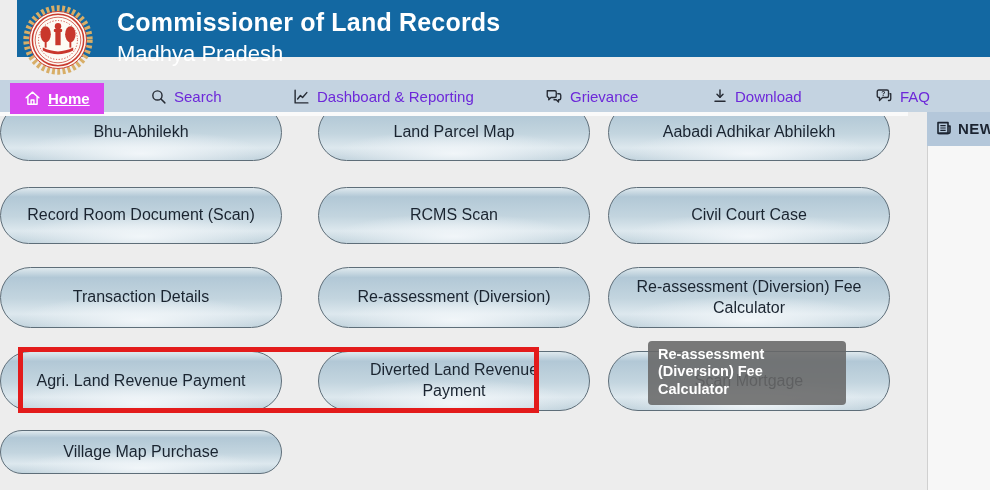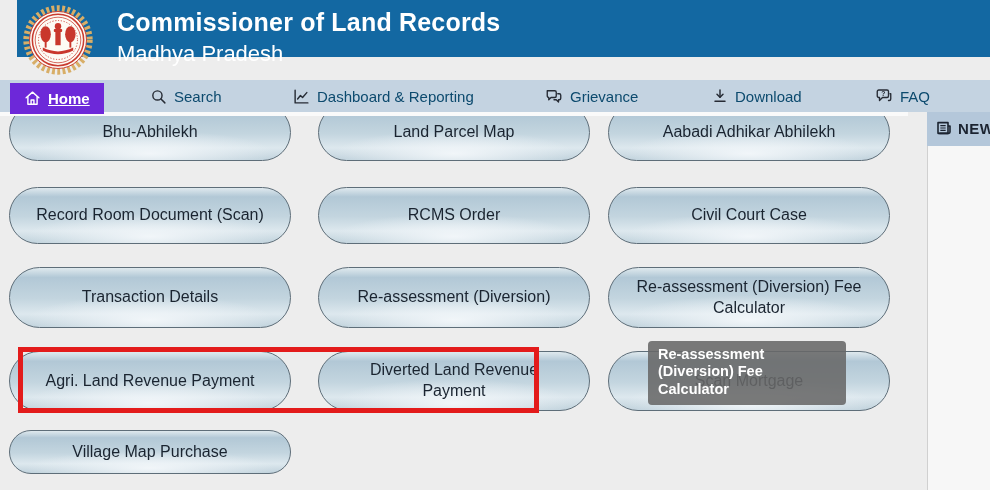--- a/index.html
+++ b/index.html
@@ -9,23 +9,23 @@
   
   .header { position:absolute; left:17px; top:0; width:990px; height:57px; background:#1368a2; z-index:2; }
   .logo { position:absolute; left:2px; top:2px; width:78px; height:76px; }
   .titles { position:absolute; left:100px; top:7px; color:#ffffff; }
   .titles .title { font-size:25px; font-weight:700; letter-spacing:.2px; line-height:1.2; }
   .titles .subtitle { font-size:22px; font-weight:400; margin-top:4px; }
 
   
   .navbar { position:absolute; left:0; top:80px; width:990px; height:32px; background:#c4d3e1; z-index:3; }
   .nav-item { position:absolute; top:0; height:32px; display:flex; align-items:center; gap:7px;
-              font-size:15px; color:#0c4a6e; cursor:pointer; white-space:nowrap; }
+              font-size:15px; color:#6d28d9; cursor:pointer; white-space:nowrap; }
   .nav-item svg { flex:0 0 auto; }
-  .nav-home { left:10px; top:3px; height:31px; padding:0 14px; background:#6d28d9; color:#ffffff; }
+  .nav-home { left:10px; top:3px; height:31px; padding:0 14px; background:#d946ef; color:#ffffff; }
   .nav-home .lbl { text-decoration:underline; font-weight:700; }
   .nav-search { left:150px; } .nav-dash { left:293px; } .nav-griev { left:545px; }
   .nav-down { left:712px; } .nav-faq { left:875px; }
 
   .nav-gap { position:absolute; left:0; top:112px; width:908px; height:5px; background:#fafafa; z-index:1; }
 
   
   .sidebar { position:absolute; left:908px; top:110px; width:82px; bottom:0; z-index:2;margin-left:19px; }
   .news-strip { height:36px; background:#b4c7da; display:flex; align-items:center; gap:6px;
                 padding-left:9px; font-size:15px; font-weight:700; color:#1b2330; letter-spacing:.5px; }
@@ -36,21 +36,21 @@
   .main { position:absolute; left:0; top:116px; width:908px; bottom:0; background:#ededed; overflow:hidden; z-index:1; }
   .btn { position:absolute; border:1px solid #5e6e79; border-radius:31px;
          display:flex; align-items:center; justify-content:center; text-align:center;
          font-size:16px; color:#1a2430; line-height:1.3; cursor:pointer; padding:0 18px;
          background:
            radial-gradient(62% 58% at 50% 88%, rgba(243,247,250,.95), rgba(243,247,250,0) 72%),
            linear-gradient(180deg,#dfe9ee 0%, #b2c8d6 16%, #c3d5df 52%, #dde8ee 78%, #c0d2dc 100%); }
   .wrap-narrow { padding:0 44px; }
 
   
-  .c1 { left:9px;  width:282px; }
+  .c1 { left:0;  width:282px; }
   .c2 { left:318px; width:272px; }
   .c3 { left:608px; width:282px; }
   .r1 { top:-12px; height:57px; }
   .r2 { top:71px;  height:57px; }
   .r3 { top:151px; height:61px; }
   .r4 { top:235px; height:60px; }
   .r5 { top:314px; height:44px; }
 
   
   .red-rect { position:absolute; left:18px; top:231px; width:521px; height:66px;
@@ -153,21 +153,21 @@
   <div class="sidebar-body"></div>
 </div>
 
 <div class="main">
 
   <div class="btn r1 c1">Bhu-Abhilekh</div>
   <div class="btn r1 c2">Land Parcel Map</div>
   <div class="btn r1 c3">Aabadi Adhikar Abhilekh</div>
 
   <div class="btn r2 c1">Record Room Document (Scan)</div>
-  <div class="btn r2 c2">RCMS Order</div>
+  <div class="btn r2 c2">RCMS Scan</div>
   <div class="btn r2 c3">Civil Court Case</div>
 
   <div class="btn r3 c1">Transaction Details</div>
   <div class="btn r3 c2">Re-assessment (Diversion)</div>
   <div class="btn r3 c3">Re-assessment (Diversion) Fee Calculator</div>
 
   <div class="btn r4 c1">Agri. Land Revenue Payment</div>
   <div class="btn r4 c2 wrap-narrow">Diverted Land Revenue Payment</div>
   <div class="btn r4 c3">Scan Mortgage</div>
 

